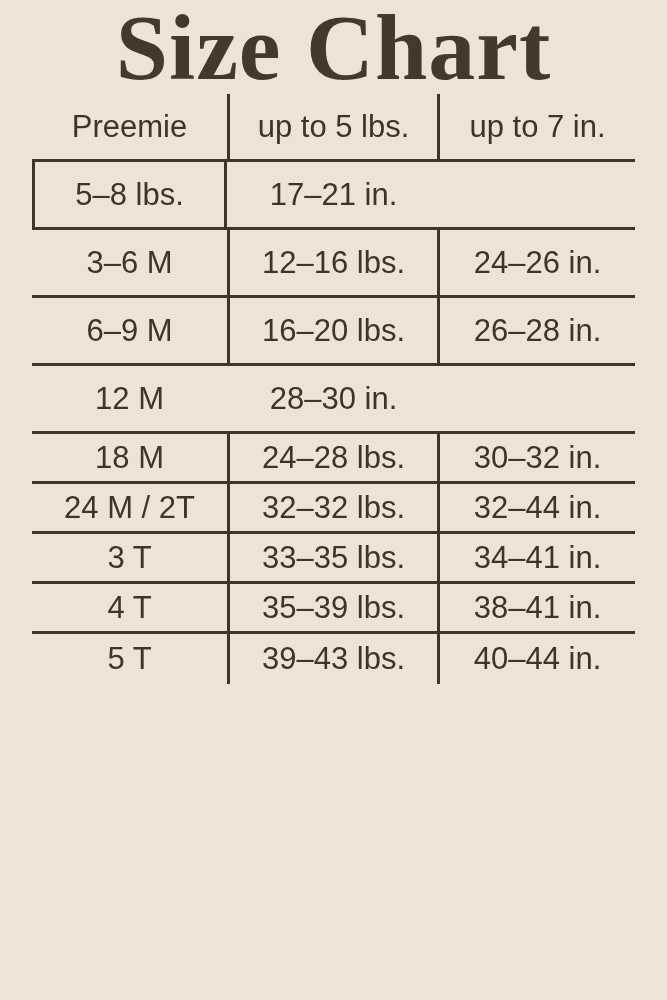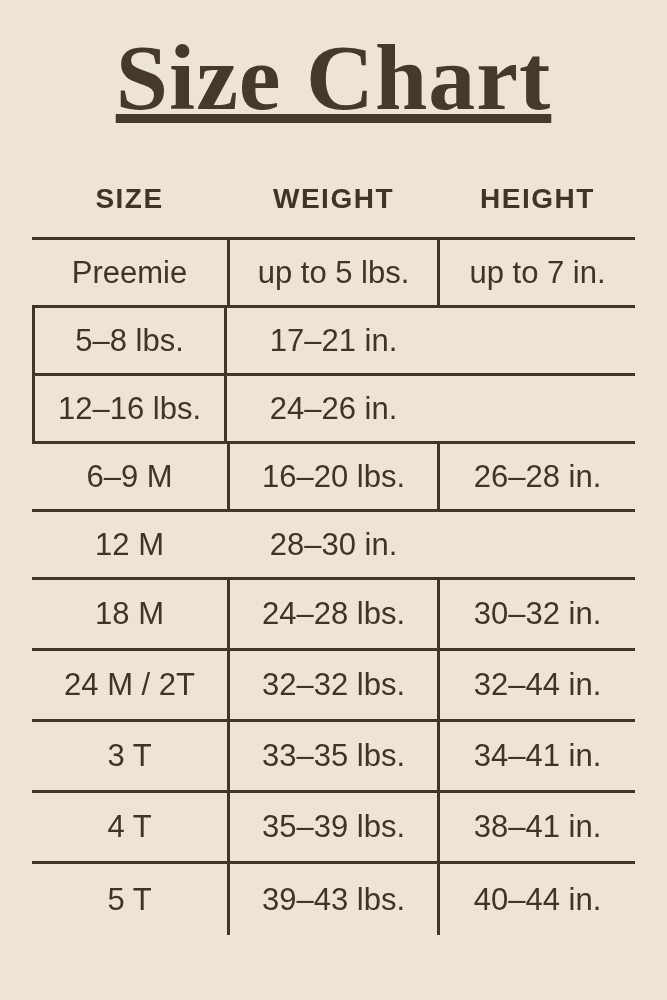--- a/index.html
+++ b/index.html
@@ -16,24 +16,22 @@
     color: var(--text);
     overflow: hidden;
   }
   .page { width: 667px; height: 1000px; }
   .title {
     font-family: "Liberation Serif", "DejaVu Serif", serif;
     font-weight: 700;
     font-size: 94px;
     line-height: 1.0;
     text-align: center;
-    margin-top: 30px;
     letter-spacing: 1px;
     color: var(--title);
-    text-decoration: underline;
   }
   .table { margin: 0 32px; width: 603px; }
   .header-row {
     display: grid;
     grid-template-columns: 195px 213px 195px;
     height: 116px;
     align-items: end;
     border-bottom: 3px solid var(--line);
   }
   .hcell {
@@ -42,21 +40,21 @@
     font-size: 28px;
     letter-spacing: 1.5px;
     padding-bottom: 22px;
   }
   .row {
     display: grid;
     grid-template-columns: 195px 213px 195px;
     height: 68px;
     border-bottom: 3px solid var(--line);
   }
-  .row.short { height: 71px; }
+  .row.short { height: 50px; }
   .row:last-child { border-bottom: none; }
   .cell {
     display: flex;
     align-items: center;
     justify-content: center;
     font-size: 31px;
     white-space: nowrap;
   }
   .cell.mid {
     border-left: 3px solid var(--line);
@@ -65,39 +63,35 @@
 </style>
 </head>
 <body>
 
 <div class="page">
 
   <h1 class="title">Size Chart</h1>
 
   <div class="table">
 
-    <div class="header-row">
-      <div class="hcell">SIZE</div>
-      <div class="hcell">WEIGHT</div>
-      <div class="hcell">HEIGHT</div>
-    </div>
 
     <div class="row">
       <div class="cell">Preemie</div>
       <div class="cell mid">up to 5 lbs.</div>
       <div class="cell">up to 7 in.</div>
     </div>
 
     <div class="row">
       <div class="cell mid">5–8 lbs.</div>
       <div class="cell">17–21 in.</div>
     </div>
 
 
     <div class="row">
+      <div class="cell">3–6 M</div>
       <div class="cell mid">12–16 lbs.</div>
       <div class="cell">24–26 in.</div>
     </div>
 
     <div class="row">
       <div class="cell">6–9 M</div>
       <div class="cell mid">16–20 lbs.</div>
       <div class="cell">26–28 in.</div>
     </div>
 

